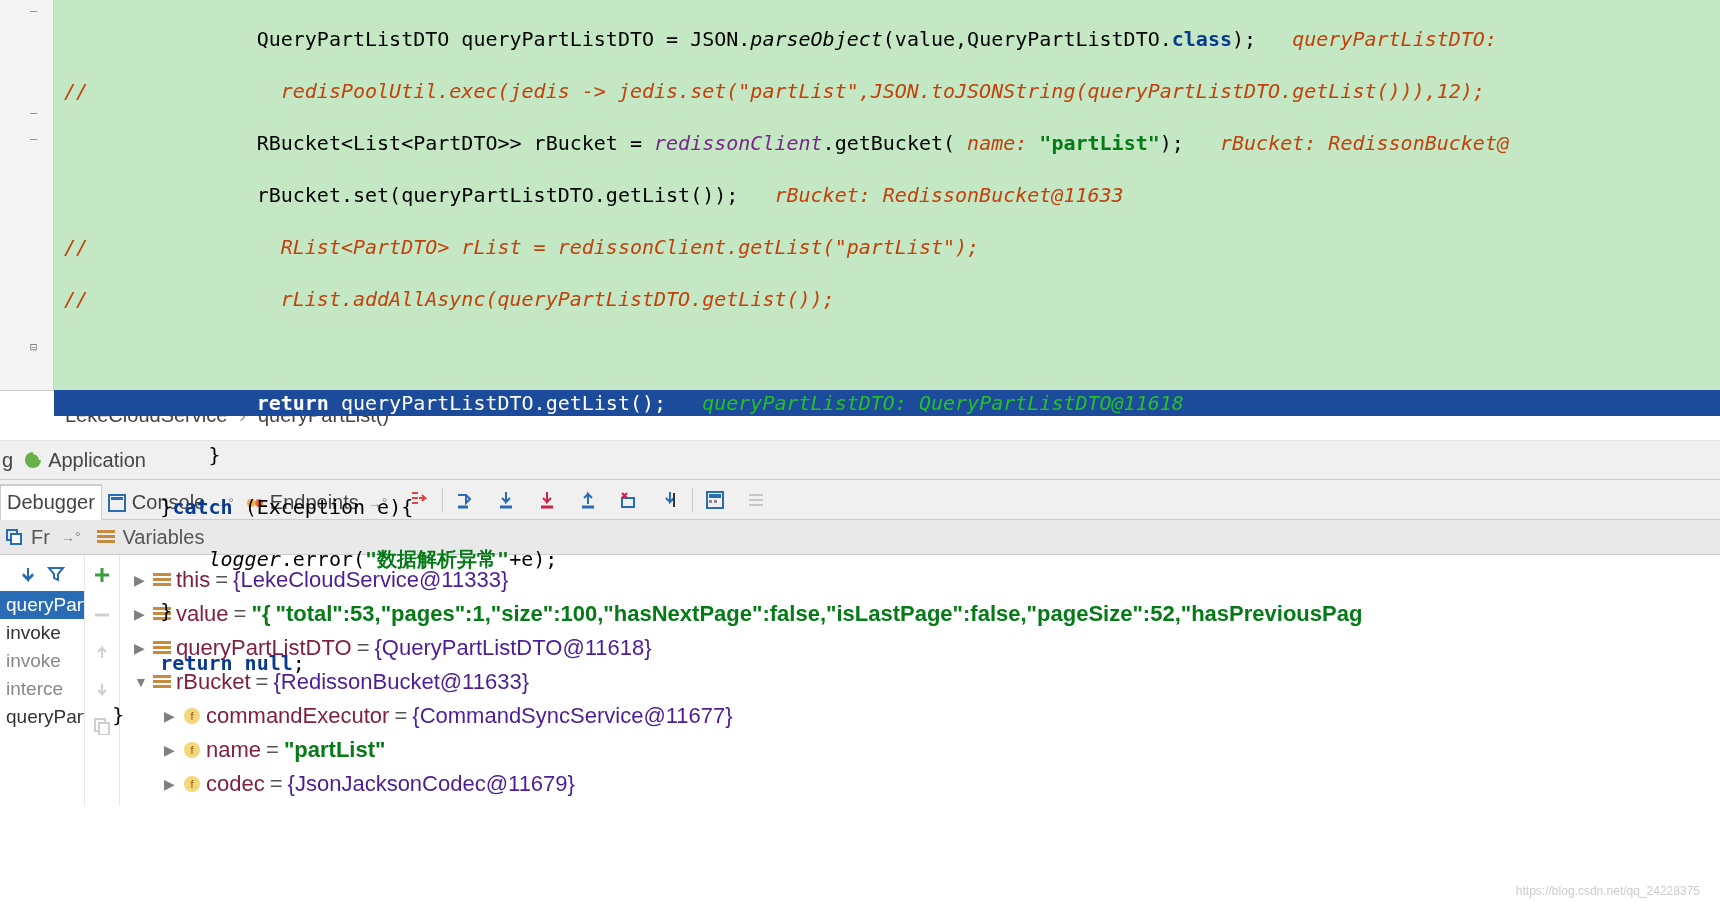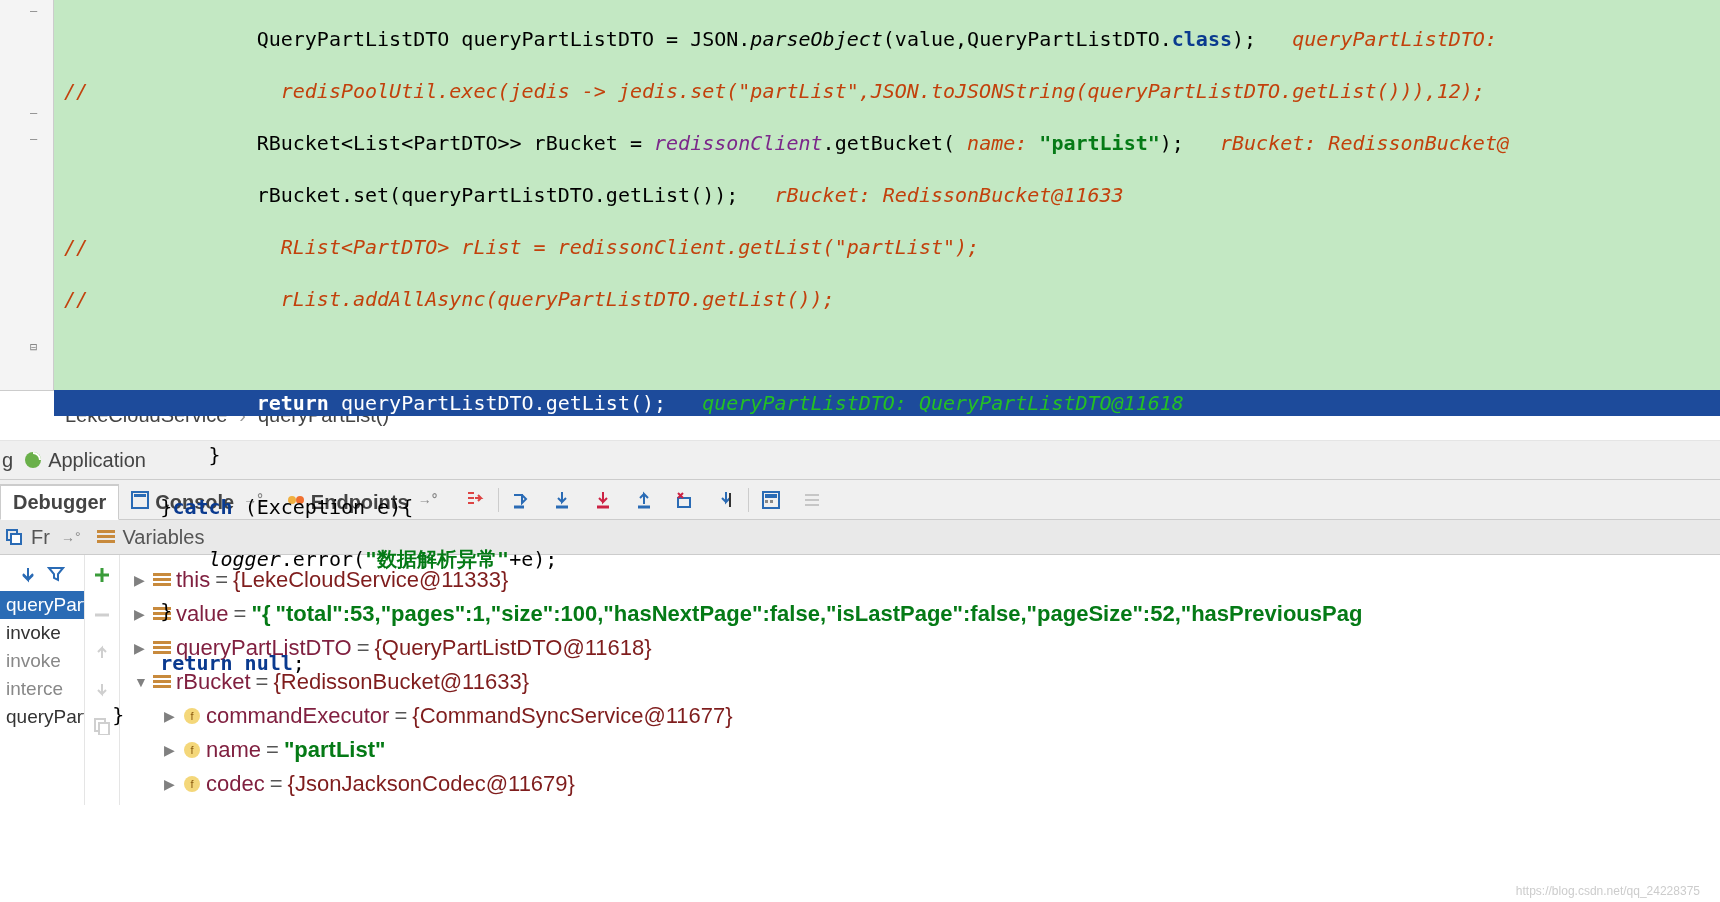--- a/index.html
+++ b/index.html
@@ -20,38 +20,38 @@
   .hl-hint { color:#24c024; font-style:italic; }
   .hl-kw { color:#fff; font-weight:bold; }
 
   .breadcrumb { background:#fff; height:50px; border-top:1px solid #ccc; display:flex; align-items:center; padding-left:65px; font-family:Arial,sans-serif; font-size:20px; color:#444; }
   .chevron { margin:0 12px; color:#999; }
 
   .runbar { background:#f0f0f0; height:40px; display:flex; align-items:center; gap:5px; font-family:Arial,sans-serif; font-size:20px; color:#444; border-bottom:1px solid #ccc; border-top:1px solid #e5e5e5; }
   .runbar .run-icon { margin-left:5px; width:20px;height:20px; }
 
   .dbg-tabs { background:#f0f0f0; height:40px; display:flex; align-items:flex-end; font-family:Arial,sans-serif; font-size:20px; border-bottom:1px solid #ccc; }
-  .tab { padding:5px 12px; display:flex; gap:6px; color:#444; cursor:pointer;font-weight:bold; }
+  .tab { padding:5px 6px; display:flex; align-items:center; gap:6px; color:#444; cursor:pointer; }
   .tab.active { background:#fff; border-top:2px solid #ccc; border-left:1px solid #ccc; border-right:1px solid #ccc; border-bottom:1px solid #fff; margin-bottom:-1px; }
   .pin { font-size:14px; color:#888; margin-left:3px; }
   .tool-icons { display:flex; gap:3px; margin-left:8px; align-items:center; height:100%; }
   .tool-btn { width:38px; height:38px; display:flex; align-items:center; justify-content:center; cursor:pointer; }
 
   .vars-header { background:#e9e9e9; height:35px; display:flex; align-items:center; gap:8px; font-family:Arial,sans-serif; font-size:20px; color:#555; border-bottom:1px solid #ccc; padding-left:5px; }
 
   .vars-body { display:flex; height:250px; }
   .vars-left { width:85px; border-right:1px solid #e5e5e5; background:#fff; display:flex; flex-direction:column; align-items:center; padding-top:10px; gap:8px; }
   .vars-tree { flex:1; font-family:Arial,sans-serif; font-size:22px; padding-top:8px; }
   .var-row { display:flex; align-items:center; gap:5px; padding:4px 0; padding-left:14px; }
   .var-row.indent { padding-left:44px; }
   .tri { width:14px; display:inline-block; color:#808080; font-size:14px; user-select:none; }
   .obj-icon { width:18px; height:18px; display:inline-flex; align-items:center; justify-content:center; }
   .var-name { color:#802040; }
   .eq { color:#555; }
-  .var-val { color:#7f1d1d; }
+  .var-val { color:#4c1d95; }
   .var-str { color:#057a16; font-weight:bold; }
 
   svg { display:block; }
 
   .watermark { position:absolute; bottom:4px; right:20px; font-size:12px; color:#ccc; font-family:Liberation Sans, sans-serif;padding-left:31px; }
 </style>
 </head>
 <body>
 
 <div class="editor">

